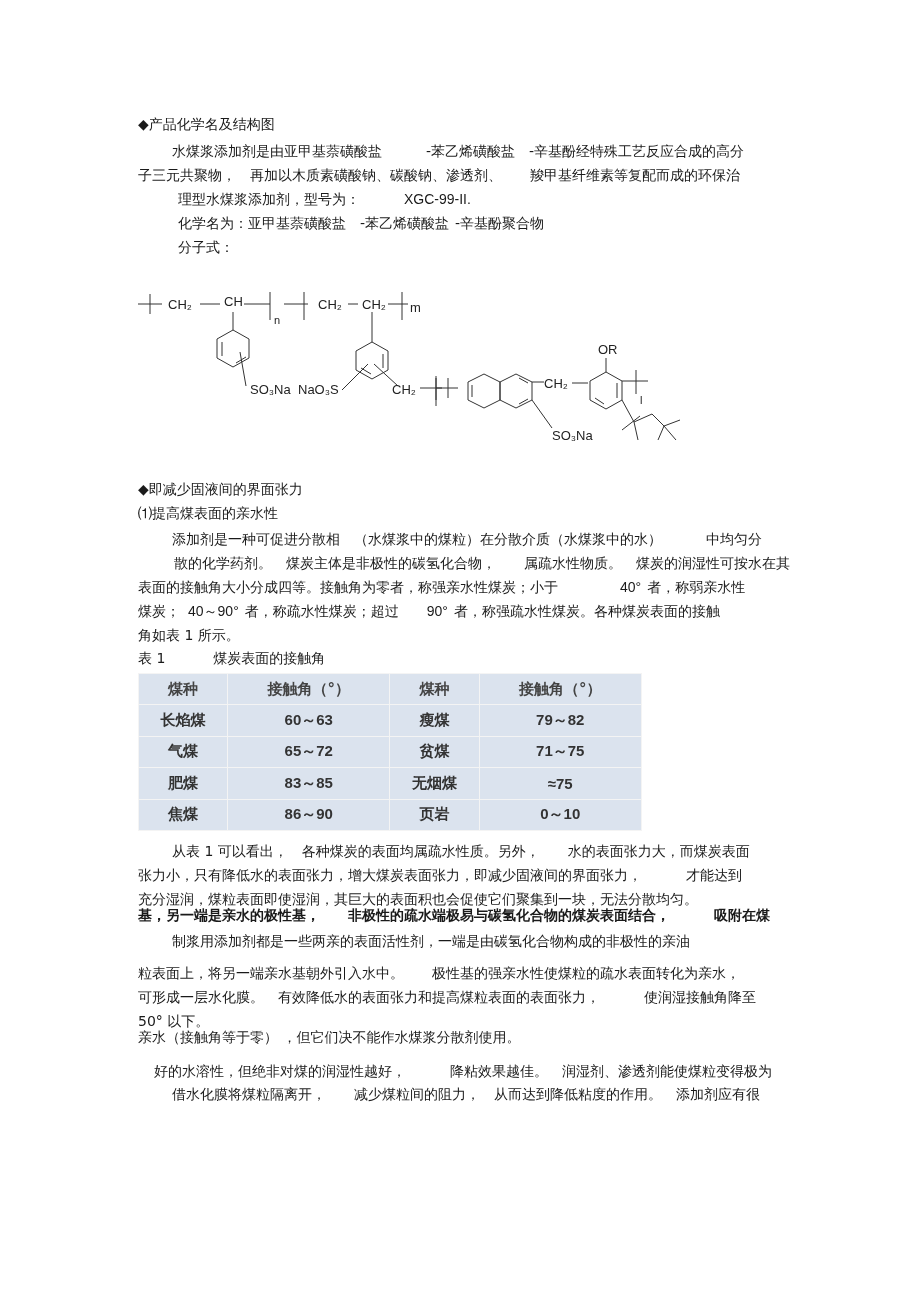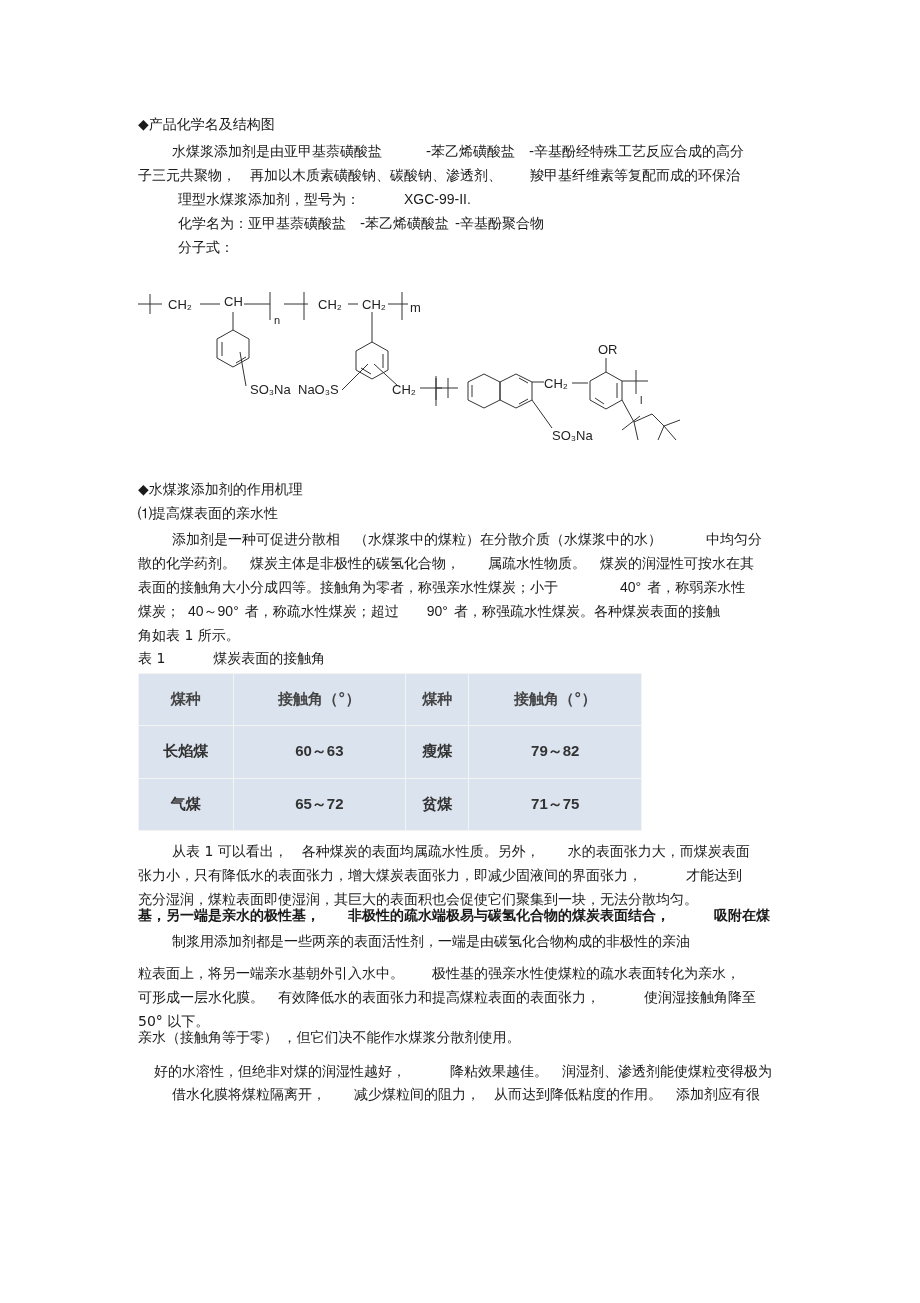--- a/index.html
+++ b/index.html
@@ -122,27 +122,27 @@
       <line x1="486" y1="148" x2="504" y2="134"></line>
       <line x1="498" y1="140" x2="502" y2="158"></line>
       <line x1="498" y1="140" x2="516" y2="132"></line>
       <line x1="516" y1="132" x2="528" y2="144"></line>
       <line x1="528" y1="144" x2="544" y2="138"></line>
       <line x1="528" y1="144" x2="522" y2="158"></line>
       <line x1="528" y1="144" x2="540" y2="158"></line>
     </svg>
   </div>
 
-  <div class="line" style="top:479px;">◆水煤浆添加剂的作用机理</div>
+  <div class="line" style="top:479px;">◆即减少固液间的界面张力</div>
   <div class="line" style="top:503px;">⑴提高煤表面的亲水性</div>
 
   <div class="line indent" style="top:529px;">
     <span>添加剂是一种可促进分散相</span><span class="gap gap-s"></span><span>（水煤浆中的煤粒）在分散介质（水煤浆中的水）</span><span class="gap gap-l"></span><span>中均匀分</span>
   </div>
-  <div class="line" style="top:553px;">
+  <div class="line" style="top:553px;margin-left:36px;">
     <span>散的化学药剂。</span><span class="gap gap-s"></span><span>煤炭主体是非极性的碳氢化合物，</span><span class="gap gap-m"></span><span>属疏水性物质。</span><span class="gap gap-s"></span><span>煤炭的润湿性可按水在其</span>
   </div>
   <div class="line" style="top:577px;">
     <span>表面的接触角大小分成四等。接触角为零者，称强亲水性煤炭；小于</span><span class="gap gap-xl"></span><span class="latin">40°</span><span class="gap" style="width:6px"></span><span>者，称弱亲水性</span>
   </div>
   <div class="line" style="top:601px;">
     <span>煤炭；</span><span class="gap" style="width:8px"></span><span class="latin">40～90°</span><span class="gap" style="width:6px"></span><span>者，称疏水性煤炭；超过</span><span class="gap gap-m"></span><span class="latin">90°</span><span class="gap" style="width:6px"></span><span>者，称强疏水性煤炭。各种煤炭表面的接触</span>
   </div>
   <div class="line" style="top:625px;">角如表  1 所示。</div>
 
@@ -163,20 +163,32 @@
       <td class="num">60～63</td>
       <td>瘦煤</td>
       <td class="num">79～82</td>
     </tr>
     <tr>
       <td>气煤</td>
       <td class="num">65～72</td>
       <td>贫煤</td>
       <td class="num">71～75</td>
     </tr>
+    <tr>
+      <td>肥煤</td>
+      <td class="num">83～85</td>
+      <td>无烟煤</td>
+      <td class="num">≈75</td>
+    </tr>
+    <tr>
+      <td>焦煤</td>
+      <td class="num">86～90</td>
+      <td>页岩</td>
+      <td class="num">0～10</td>
+    </tr>
   </tbody>
     </table>
 
   <div class="line indent" style="top:841px;">
     <span>从表  1 可以看出，</span><span class="gap gap-s"></span><span>各种煤炭的表面均属疏水性质。另外，</span><span class="gap gap-m"></span><span>水的表面张力大，而煤炭表面</span>
   </div>
   <div class="line" style="top:865px;text-align:center;">
     <span>张力小，只有降低水的表面张力，增大煤炭表面张力，即减少固液间的界面张力，</span><span class="gap gap-l"></span><span>才能达到</span>
   </div>
   <div class="line" style="top:889px;">充分湿润，煤粒表面即使湿润，其巨大的表面积也会促使它们聚集到一块，无法分散均匀。</div>

